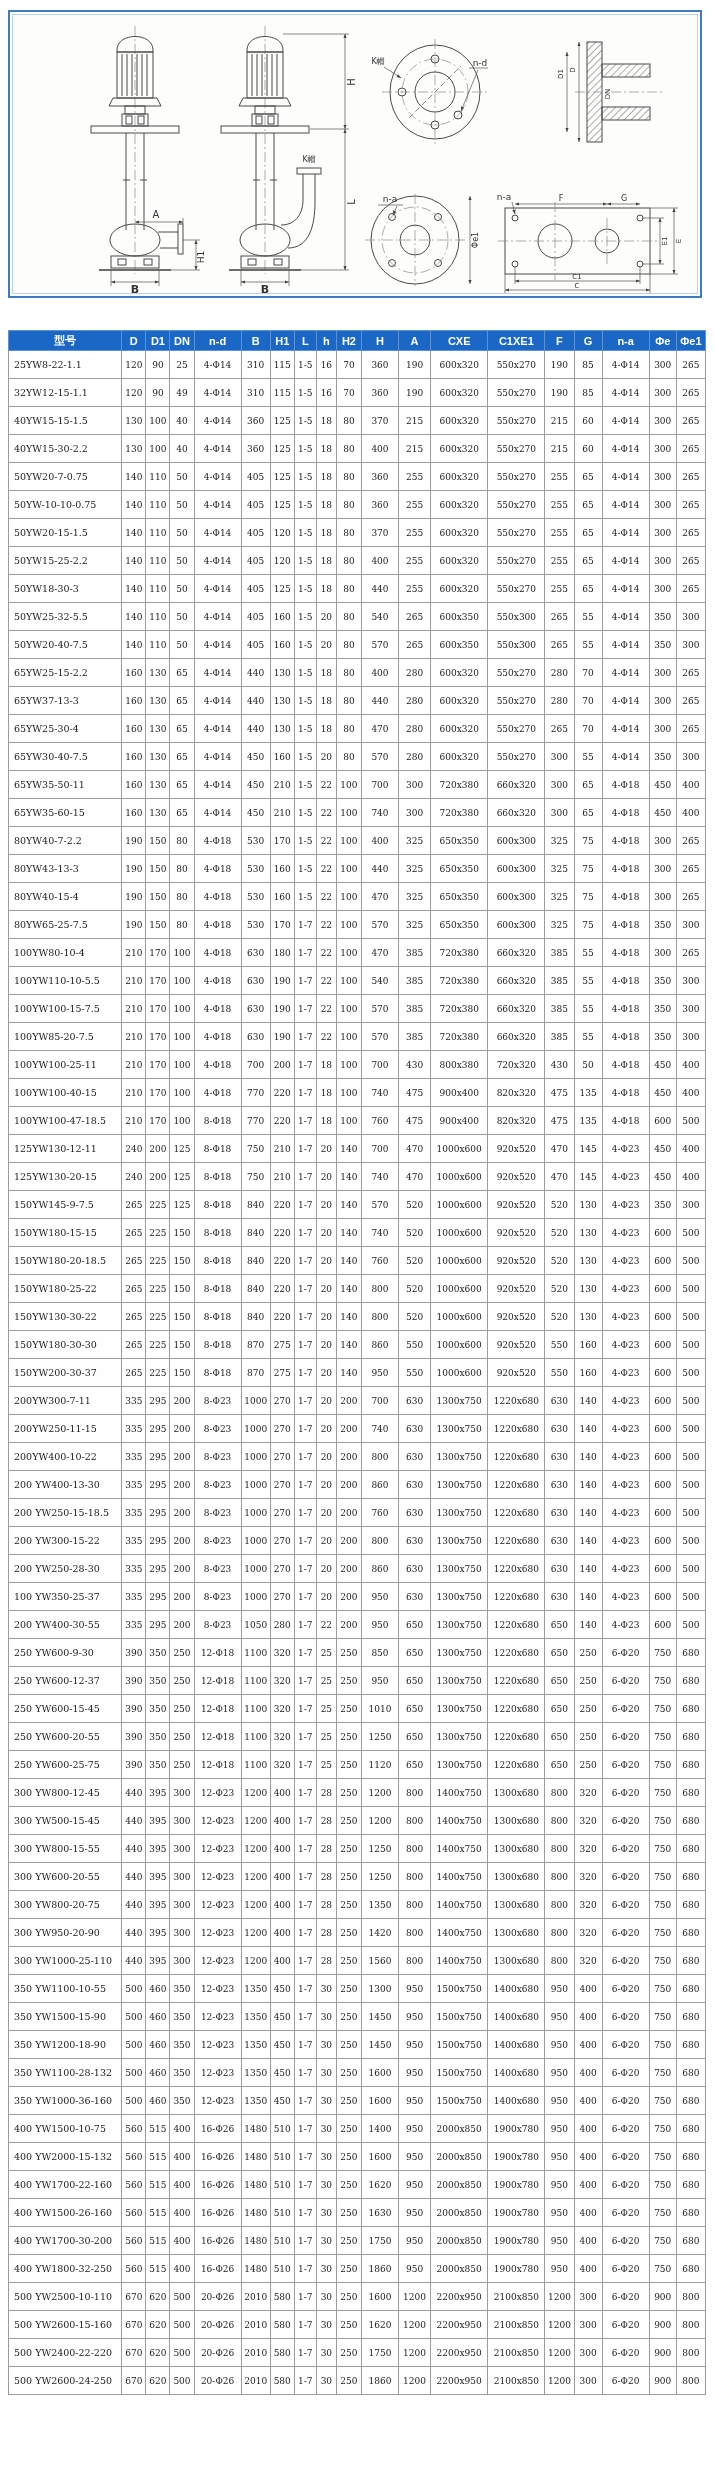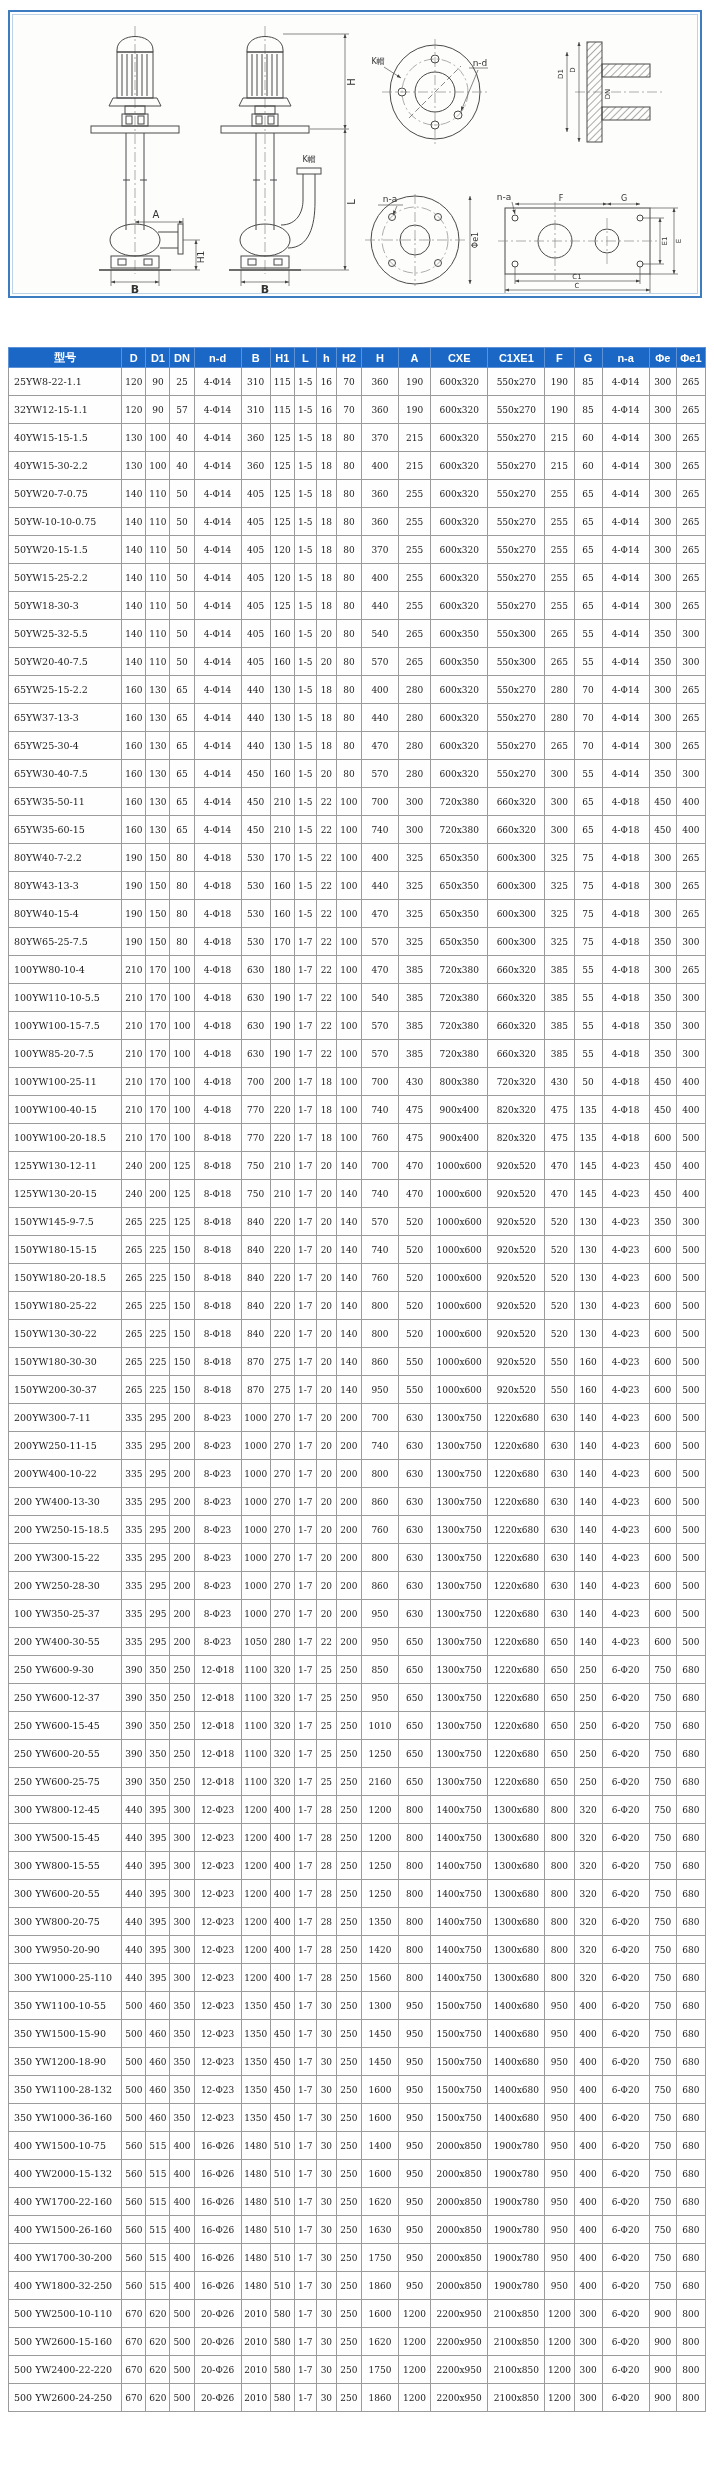--- a/index.html
+++ b/index.html
@@ -17,21 +17,20 @@
   .dwg-thick{stroke:#3c3c3c;stroke-width:1.6;fill:none;}
   .dwg-center{stroke:#8a8a8a;stroke-width:.7;fill:none;stroke-dasharray:10 3 2 3;}
   .dwg-dim{stroke:#555;stroke-width:.7;fill:none;}
   .dwg-hatch{stroke:#4a4a4a;stroke-width:1;fill:url(#hatch);}
   .dwg-txt{fill:#333;font-family:"DejaVu Sans",sans-serif;}
   table.spec{
     position:absolute;left:8px;top:330px;width:698px;
     border-collapse:collapse;table-layout:fixed;
     font-family:"DejaVu Serif", serif;
     border:1px solid #6e6e6e;
-    margin-top:17px;
   }
   table.spec th{
     background:#1b67c6;color:#ffffff;
     font-family:"Liberation Sans",sans-serif;
     font-size:11px;font-weight:bold;
     height:19px;padding:0;border:1px solid #5e92d6;
     white-space:nowrap;overflow:hidden;
   }
   table.spec td{
     border:1px solid #9b9b9b;height:27px;padding:0 1px;
@@ -274,21 +273,21 @@
         <td>190</td>
         <td>85</td>
         <td>4-Φ14</td>
         <td>300</td>
         <td>265</td>
       </tr>
       <tr>
         <td class="model">32YW12-15-1.1</td>
         <td>120</td>
         <td>90</td>
-        <td>57</td>
+        <td>49</td>
         <td>4-Φ14</td>
         <td>310</td>
         <td>115</td>
         <td>1-5</td>
         <td>16</td>
         <td>70</td>
         <td>360</td>
         <td>190</td>
         <td>600x320</td>
         <td>550x270</td>
@@ -817,21 +816,21 @@
         <td>475</td>
         <td>900x400</td>
         <td>820x320</td>
         <td>475</td>
         <td>135</td>
         <td>4-Φ18</td>
         <td>450</td>
         <td>400</td>
       </tr>
       <tr>
-        <td class="model">100YW100-20-18.5</td>
+        <td class="model">100YW100-47-18.5</td>
         <td>210</td>
         <td>170</td>
         <td>100</td>
         <td>8-Φ18</td>
         <td>770</td>
         <td>220</td>
         <td>1-7</td>
         <td>18</td>
         <td>100</td>
         <td>760</td>
@@ -1310,21 +1309,21 @@
         <td class="model">250 YW600-25-75</td>
         <td>390</td>
         <td>350</td>
         <td>250</td>
         <td>12-Φ18</td>
         <td>1100</td>
         <td>320</td>
         <td>1-7</td>
         <td>25</td>
         <td>250</td>
-        <td>2160</td>
+        <td>1120</td>
         <td>650</td>
         <td>1300x750</td>
         <td>1220x680</td>
         <td>650</td>
         <td>250</td>
         <td>6-Φ20</td>
         <td>750</td>
         <td>680</td>
       </tr>
       <tr>

